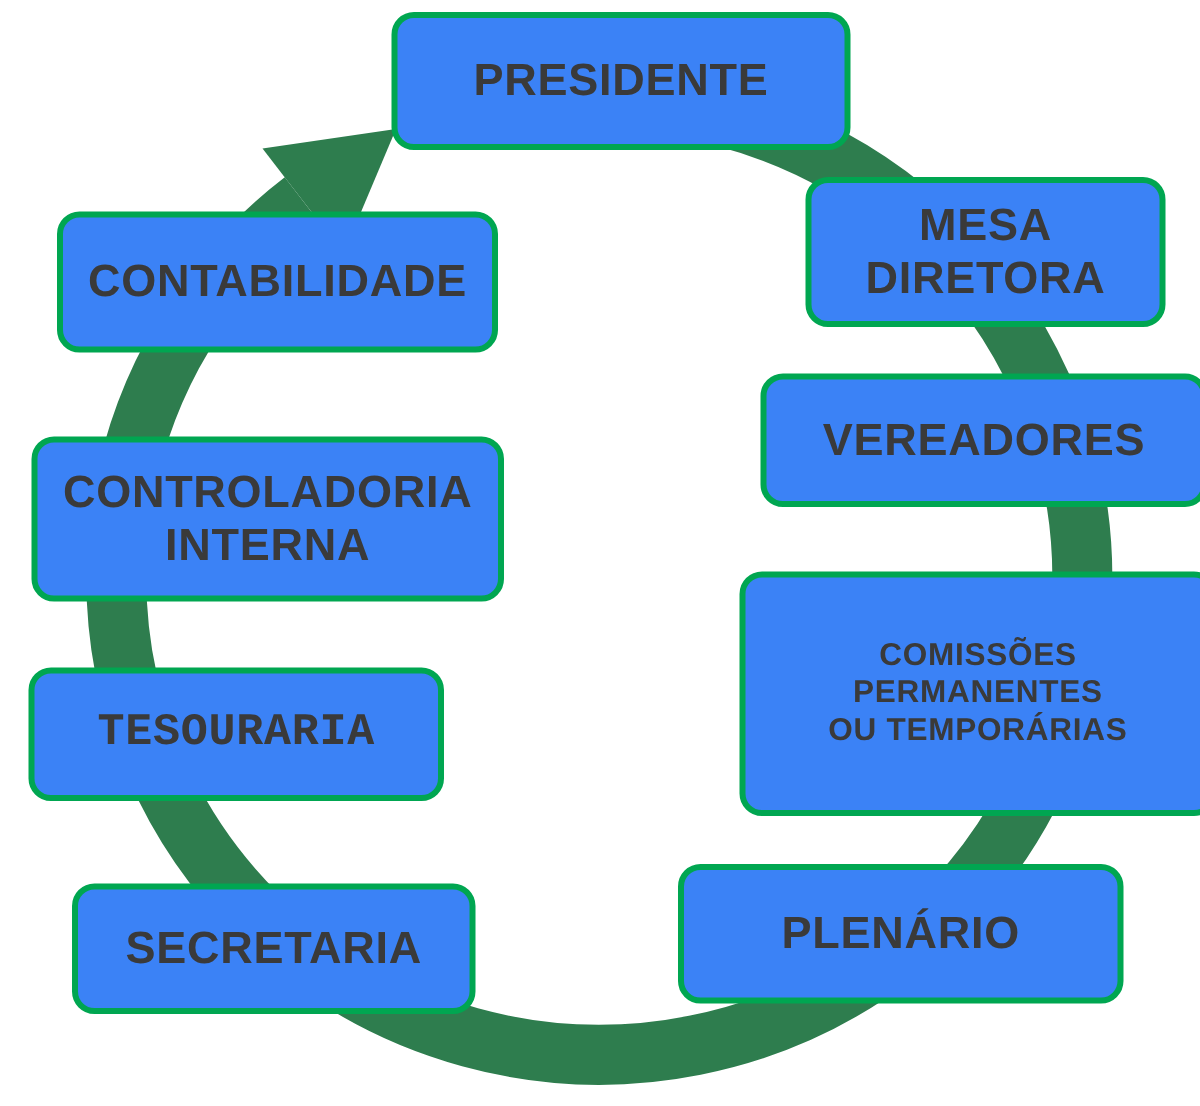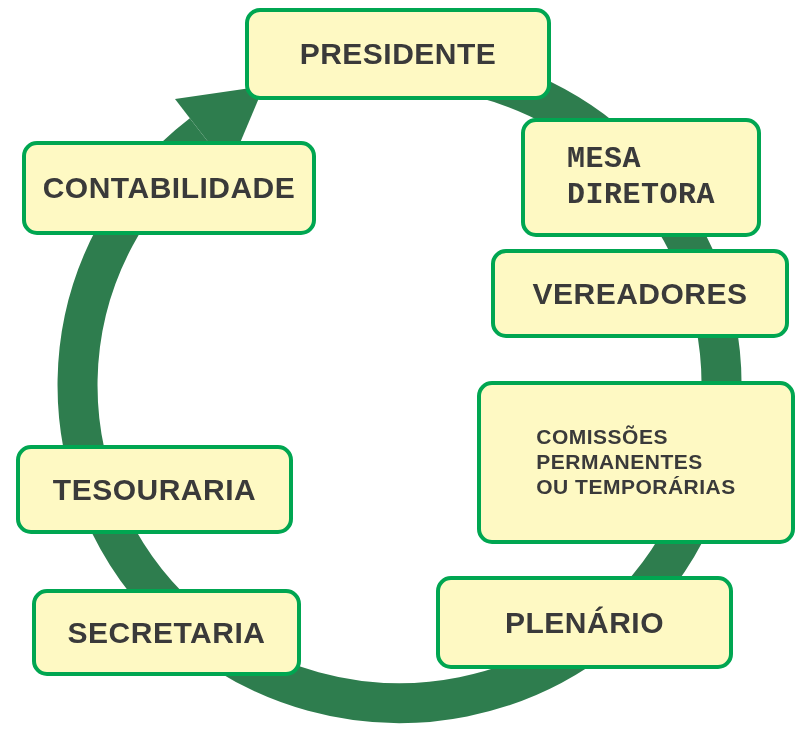--- a/index.html
+++ b/index.html
@@ -12,40 +12,42 @@
     overflow: hidden;
     font-family: "Liberation Sans", sans-serif;
   }
   .ring-svg {
     position: absolute;
     left: 0; top: 0;
     width: 800px; height: 737px;
   }
   .node {
     position: absolute;
-    background: #fef9c3;
+    background: #3b82f6;
     border: 4px solid var(--box-border, #00a651);
     border-radius: 15px;
     display: flex;
     align-items: center;
     justify-content: center;
+    text-align: center;
     color: var(--text, #3a3a3a);
     font-weight: bold;
     font-size: 30px;
     line-height: 1.18;
     letter-spacing: 0.5px;
+    margin-left: 16px;
   }
   .node-label { white-space: pre-line; }
   .n-presidente     { left: 245px; top:   8px; width: 306px; height:  92px; }
-  .n-mesa           { left: 521px; top: 118px; width: 240px; height: 119px; font-family: Liberation Mono, monospace; }
+  .n-mesa           { left: 521px; top: 118px; width: 240px; height: 100px; }
   .n-vereadores     { left: 491px; top: 249px; width: 298px; height:  89px; }
   .n-comissoes      { left: 477px; top: 381px; width: 318px; height: 163px; font-size: 21px; }
   .n-plenario       { left: 436px; top: 576px; width: 297px; height:  93px; }
   .n-secretaria     { left:  32px; top: 589px; width: 269px; height:  87px; }
-  .n-tesouraria     { left:   16px; top: 445px; width: 277px; height:  89px; }
+  .n-tesouraria     { left:   3px; top: 445px; width: 277px; height:  89px; font-family: Liberation Mono, monospace; }
   .n-controladoria  { left:   5px; top: 291px; width: 315px; height: 110px; }
   .n-contabilidade  { left:  22px; top: 141px; width: 294px; height:  94px; }
 </style>
 </head>
 <body>
 
 <div class="canvas">
 
   <svg class="ring-svg" viewBox="0 0 800 737" aria-hidden="true">
     <path d="M 483 78 A 322 318 0 1 1 202 134" fill="none" stroke="#2e7d4e" stroke-width="40"></path>
@@ -76,18 +78,22 @@
   </div>
 
   <div class="node n-secretaria">
     <span class="node-label">SECRETARIA</span>
   </div>
 
   <div class="node n-tesouraria">
     <span class="node-label">TESOURARIA</span>
   </div>
 
+  <div class="node n-controladoria">
+    <span class="node-label">CONTROLADORIA
+INTERNA</span>
+  </div>
 
   <div class="node n-contabilidade">
     <span class="node-label">CONTABILIDADE</span>
   </div>
 
 </div>
 
 </body></html>

